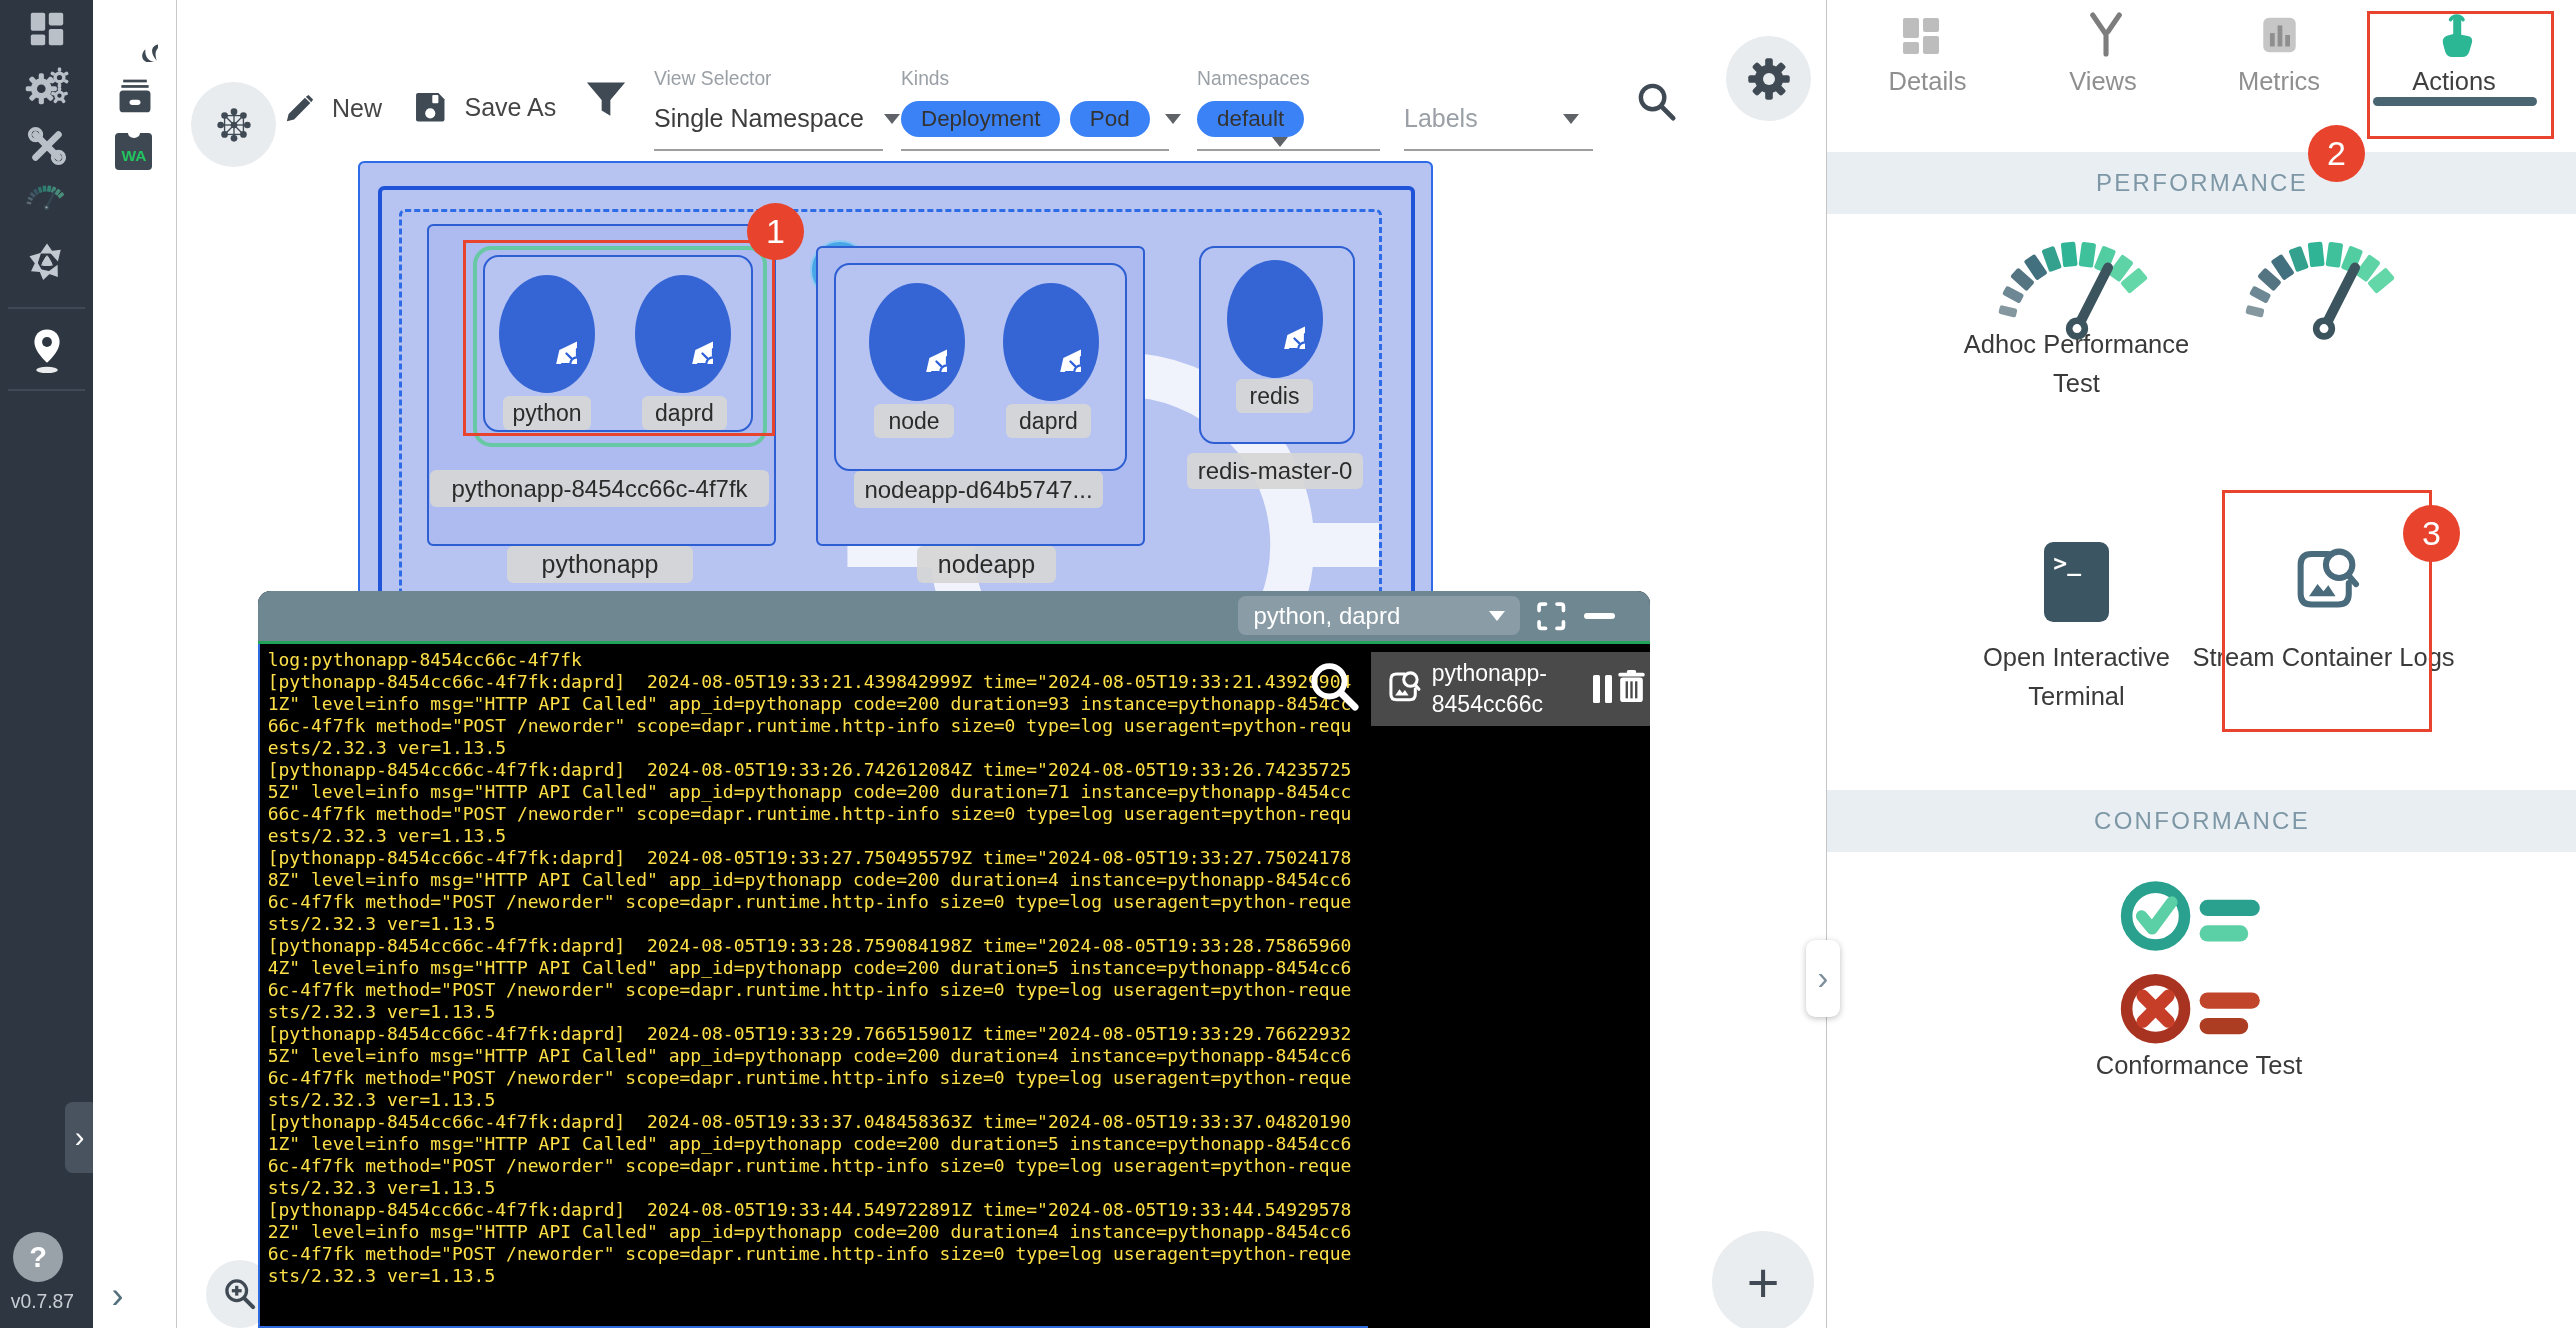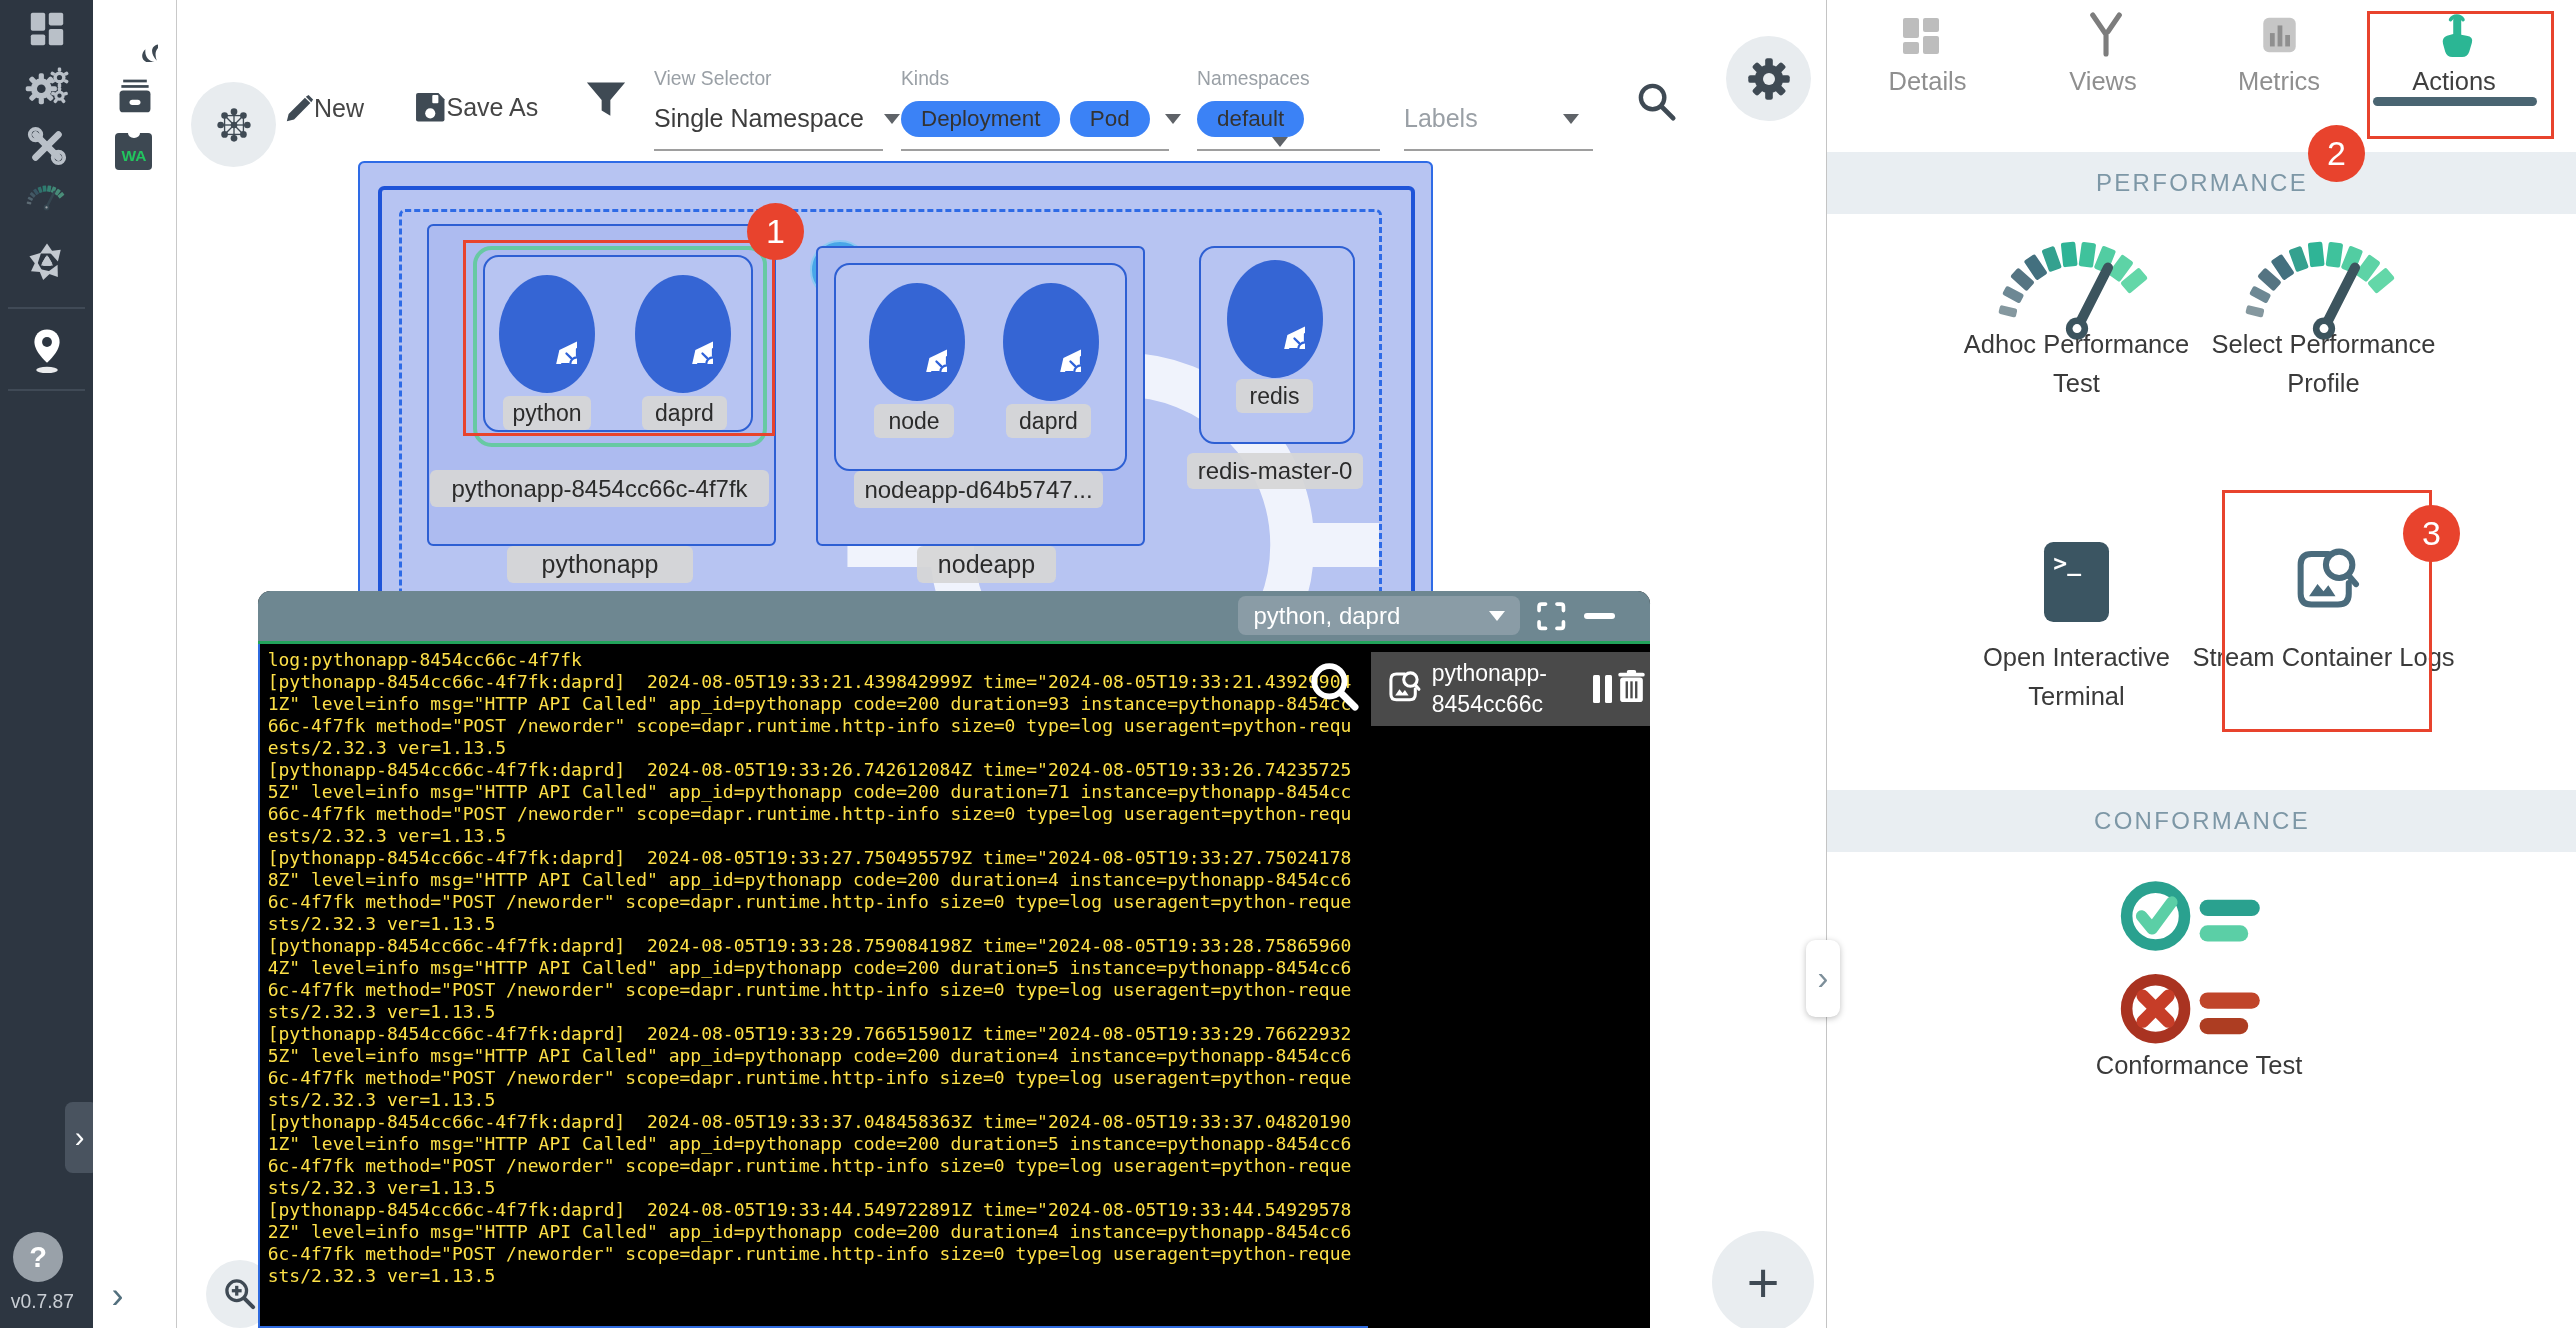--- a/index.html
+++ b/index.html
@@ -20,21 +20,21 @@
   .version{left:10.8px;top:1291px;color:#c9ced4;font-size:19.3px;}
   
   .circle-btn{border-radius:50%;background:#e8ecef;display:flex;align-items:center;justify-content:center;}
   .tb-label{color:#9aa0a6;font-size:19.3px;}
   .tb-value{color:#3c3c3c;font-size:25px;}
   .tb-underline{height:1.5px;background:#9e9e9e;}
   .chip{background:#3b82f6;border-radius:18px;height:36px;display:flex;align-items:center;
         justify-content:center;font-size:22.4px;color:#333;padding:0 20px;}
   .caret{width:0;height:0;border-left:8.5px solid transparent;border-right:8.5px solid transparent;
          border-top:10.8px solid #5f6368;}
-  .tb-btn{display:flex;align-items:center;gap:0;color:#454545;font-size:25px;}
+  .tb-btn{display:flex;align-items:center;gap:18px;color:#454545;font-size:25px;}
   
   .gbox{border-radius:6.2px;}
   .gchip{background:rgba(214,214,214,.92);border-radius:6.2px;color:#2b2b2b;
          display:flex;align-items:center;justify-content:center;}
   .koval{border-radius:50%;background:#3565d4;display:flex;align-items:center;justify-content:center;}
   .badge{width:57px;height:57px;border-radius:50%;background:#e8432d;color:#fff;font-size:34px;
          display:flex;align-items:center;justify-content:center;z-index:22;}
   .ann{border:3.9px solid #e8432d;z-index:21;}
   
   .terminal{left:258px;top:591px;width:1392px;height:737px;z-index:10;border-radius:12.4px 12.4px 0 0;background:#000;}
@@ -542,21 +542,20 @@
       <svg width="178" height="125" viewBox="0 0 160 112">
           <use href="#gauge"></use>
         </svg>
     </div>
     <div class="item-label" style="left:118px;top:325px;">Adhoc Performance Test</div>
     <div class="abs" style="left:408px;top:226px;">
       <svg width="178" height="125" viewBox="0 0 160 112">
           <use href="#gauge"></use>
         </svg>
     </div>
-    <div class="item-label" style="left:365px;top:325px;">Select Performance Profile</div>
 
     <div class="abs" style="left:217px;top:542px;width:65px;height:80px;border-radius:9.3px;background:#3b5562;color:#fff;font-family:'DejaVu Sans Mono',monospace;font-size:23px;font-weight:bold;padding:7.7px 0 0 9.3px;box-sizing:border-box;">
       <span>&gt;_</span>
     </div>
     <div class="item-label" style="left:118px;top:638px;">Open Interactive Terminal</div>
     <div class="abs" style="left:458px;top:542px;color:#4a6b7c;">
       <svg width="77" height="77" viewBox="0 0 64 64">
           <use href="#logsdoc"></use>
         </svg>
     </div>

